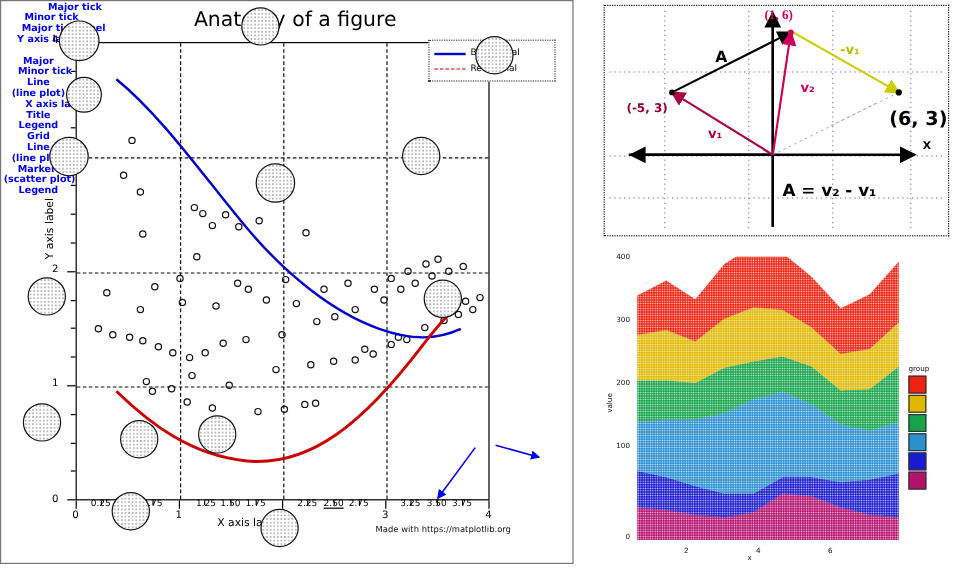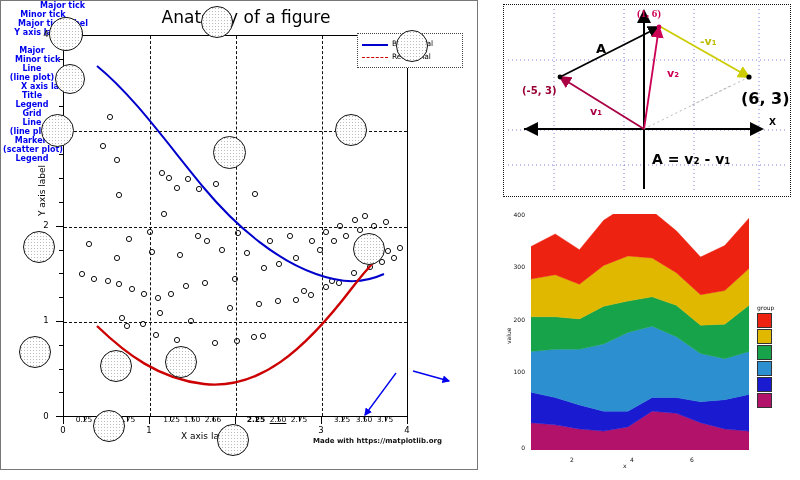--- a/index.html
+++ b/index.html
@@ -24,21 +24,21 @@
 
   #ylabel{position:absolute;left:36px;top:215px;font-size:9px;color:#000;
       transform:rotate(-90deg);transform-origin:left top;white-space:nowrap;}
   #xlabel{position:absolute;left:180px;top:430px;font-size:9px;color:#000;white-space:nowrap;}
 
   #legend{position:absolute;left:356px;top:32px;width:104px;height:33px;border:1px dotted #444;background:#fff;}
   .legrow{position:absolute;left:4px;height:11px;}
   .legline{position:absolute;left:0;top:5px;width:26px;height:0;}
   .legtxt{position:absolute;left:30px;top:0px;font-size:7.5px;color:#000;white-space:nowrap;}
 
-  #credit{position:absolute;left:312px;top:436px;font-size:7px;color:#111;white-space:nowrap;font-weight:bold;}
+  #credit{position:absolute;left:312px;top:436px;font-size:7px;color:#111;white-space:nowrap;}
 
   
   #vec{position:absolute;left:503px;top:4px;width:288px;height:193px;border:1.5px dotted #111;background:#fff;box-sizing:border-box;}
   .veclab{position:absolute;font-size:11px;font-weight:bold;font-family:"DejaVu Sans",sans-serif;white-space:nowrap;}
 
   
   #area{position:absolute;left:503px;top:206px;width:290px;height:272px;background:#fff;}
   #areaPlot{position:absolute;left:28px;top:8px;width:218px;height:236px;}
   .aytick{position:absolute;font-size:6px;color:#111;text-align:right;width:18px;}
   .axtick{position:absolute;font-size:6px;color:#111;text-align:center;width:14px;}
@@ -210,22 +210,22 @@
     <div class="tickmin" style="left:298px;top:416px;width:1.2px;height:4px;"></div>
     <div class="tickmin" style="left:341px;top:416px;width:1.2px;height:4px;"></div>
     <div class="tickmin" style="left:363px;top:416px;width:1.2px;height:4px;"></div>
     <div class="tickmin" style="left:384px;top:416px;width:1.2px;height:4px;"></div>
 
     <div class="tlabmin" style="left:73px;top:414px;width:20px;">0.25</div>
     <div class="tlabmin" style="left:95px;top:414px;width:20px;">0.50</div>
     <div class="tlabmin" style="left:116px;top:414px;width:20px;">0.75</div>
     <div class="tlabmin" style="left:159px;top:414px;width:20px;text-align:right;">1.25</div>
     <div class="tlabmin" style="left:181px;top:414px;width:20px;">1.50</div>
-    <div class="tlabmin" style="left:202px;top:414px;width:20px;">2.66</div>
-    <div class="tlabmin" style="left:245px;top:414px;width:20px;font-weight:bold;">2.25</div>
+    <div class="tlabmin" style="left:202px;top:414px;width:20px;">1.75</div>
+    <div class="tlabmin" style="left:245px;top:414px;width:20px;">2.25</div>
     <div class="tlabmin" style="left:267px;top:414px;width:20px;text-decoration:underline;">2.50</div>
     <div class="tlabmin" style="left:288px;top:414px;width:20px;">2.75</div>
     <div class="tlabmin" style="left:331px;top:414px;width:20px;">3.25</div>
     <div class="tlabmin" style="left:353px;top:414px;width:20px;">3.50</div>
     <div class="tlabmin" style="left:374px;top:414px;width:20px;">3.75</div>
 
     <div id="ylabel">Y axis label</div>
     <div id="xlabel">X axis label</div>
 
     <div id="legend">

